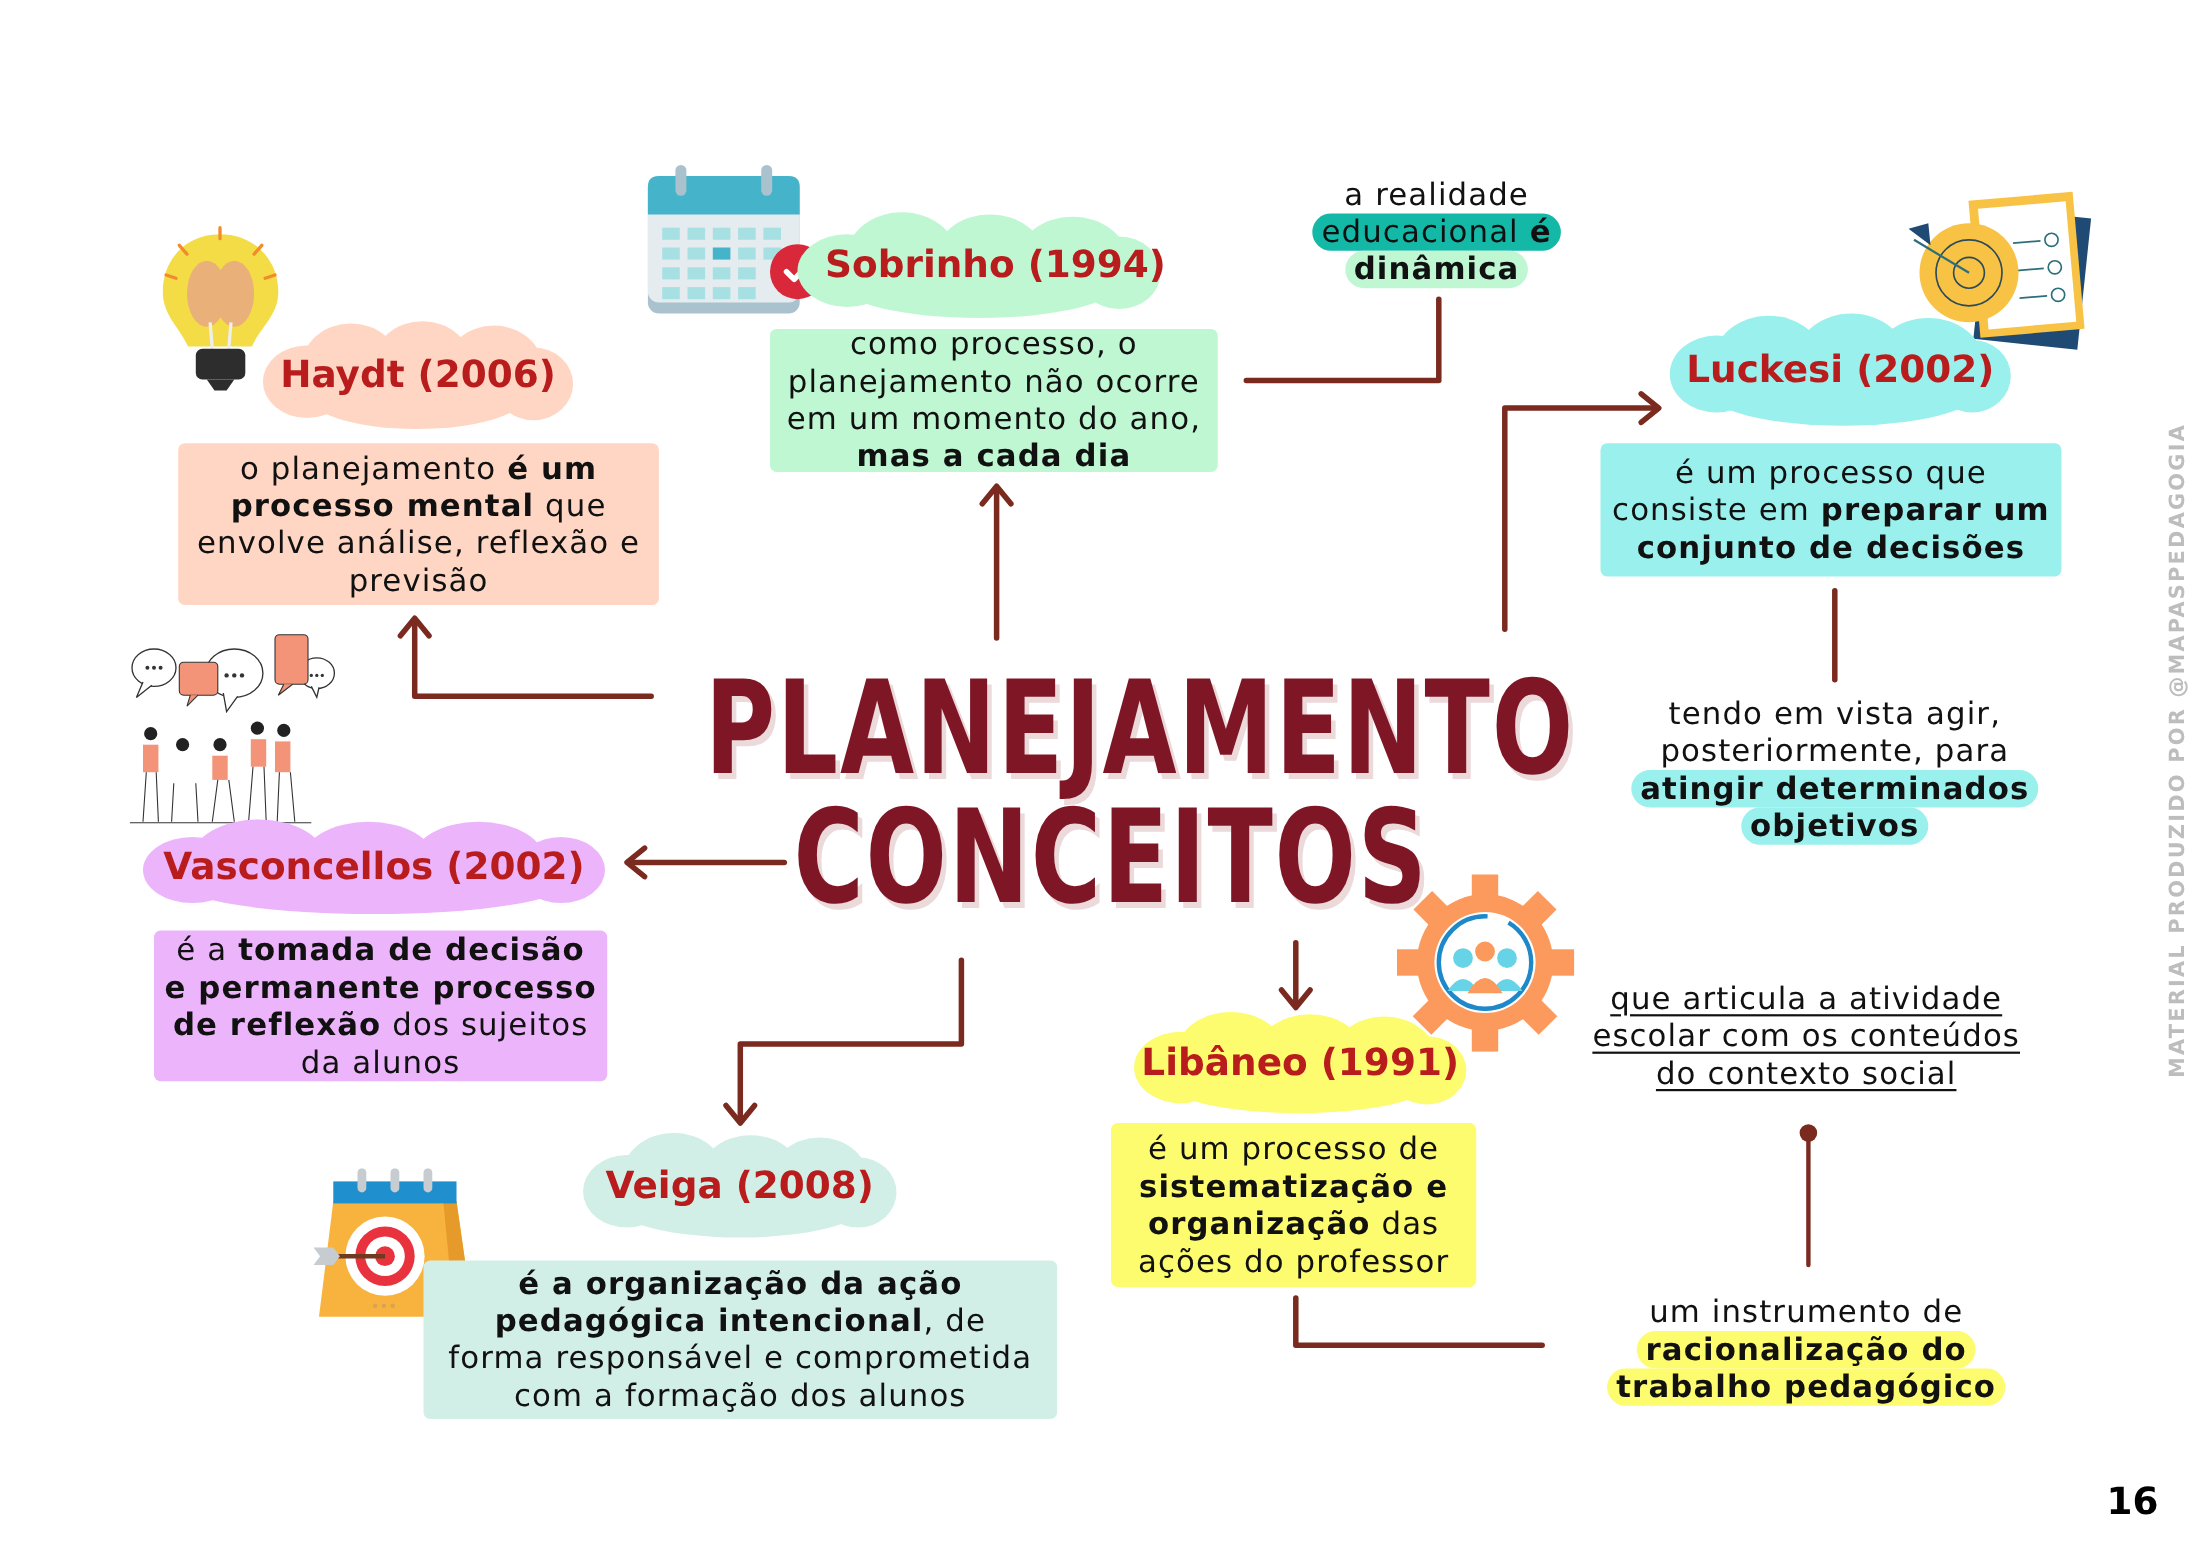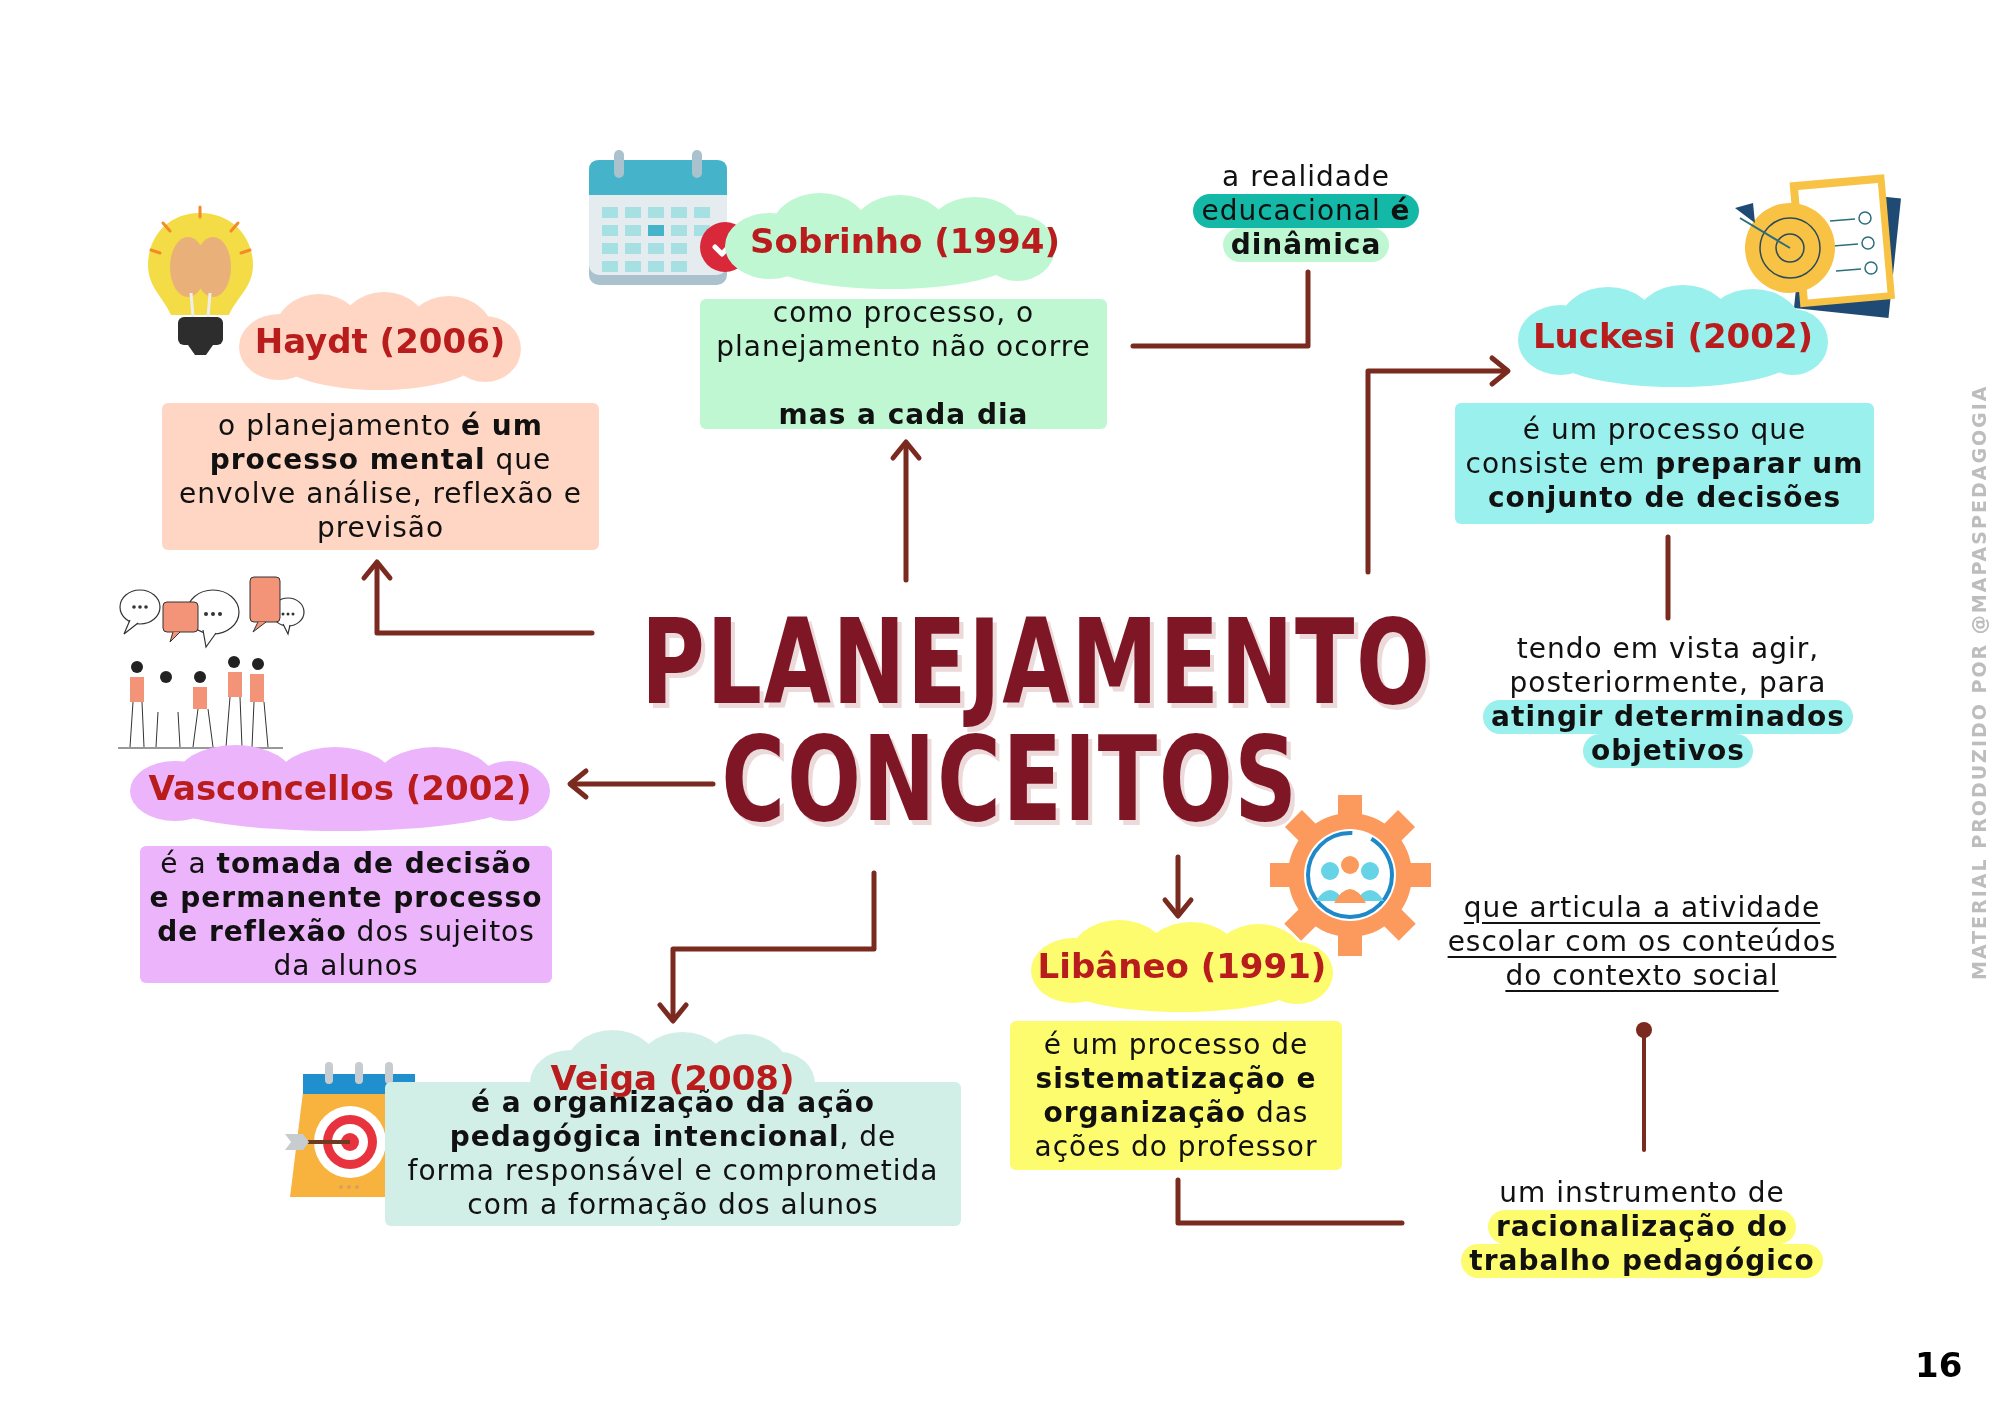--- a/index.html
+++ b/index.html
@@ -131,21 +131,21 @@
 <div class="cloud" style="left:725px;top:193px;width:330px;height:96px;">
   <span class="bump" style="left:0;top:20px;width:90px;height:66px;background:#bff7d3;"></span>
   <span class="bump" style="left:45px;top:0;width:100px;height:80px;background:#bff7d3;"></span>
   <span class="bump" style="left:125px;top:2px;width:100px;height:80px;background:#bff7d3;"></span>
   <span class="bump" style="left:200px;top:4px;width:100px;height:80px;background:#bff7d3;"></span>
   <span class="bump" style="left:255px;top:22px;width:75px;height:66px;background:#bff7d3;"></span>
   <span class="bump" style="left:40px;top:36px;width:250px;height:60px;background:#bff7d3;"></span>
   <span class="label" style="margin-left:30px;">Sobrinho (1994)</span>
 </div>
 <div class="box" style="left:700px;top:299px;width:407px;height:130px;background:#bff7d3;">
-  <div><span>como processo, o</span><br><span>planejamento não ocorre</span><br><br><b>mas a cada dia</b></div>
+  <div><span>como processo, o</span><br><span>planejamento não ocorre</span><br><span>em um momento do ano,</span><br><b>mas a cada dia</b></div>
 </div>
 
 <div class="free" style="left:1140px;top:160px;width:332px;">
   <div>a realidade</div>
   <div><span class="hl" style="background:#14b8a6;"><span>educacional </span><b>é</b></span></div>
   <div><span class="hl" style="background:#bff7d3;"><b>dinâmica</b></span></div>
 </div>
 
 <div class="abs" style="left:1735px;top:173px;width:180px;height:150px;">
   <svg width="180" height="150" viewBox="0 0 180 150">
@@ -325,18 +325,18 @@
 
 <div class="cloud" style="left:530px;top:1030px;width:285px;height:95px;">
   <span class="bump" style="left:0;top:20px;width:80px;height:66px;background:#d2efe7;"></span>
   <span class="bump" style="left:35px;top:0;width:95px;height:80px;background:#d2efe7;"></span>
   <span class="bump" style="left:105px;top:2px;width:95px;height:80px;background:#d2efe7;"></span>
   <span class="bump" style="left:170px;top:4px;width:90px;height:80px;background:#d2efe7;"></span>
   <span class="bump" style="left:215px;top:22px;width:70px;height:64px;background:#d2efe7;"></span>
   <span class="bump" style="left:30px;top:38px;width:225px;height:57px;background:#d2efe7;"></span>
   <span class="label">Veiga (2008)</span>
 </div>
-<div class="box" style="left:385px;top:1082px;width:576px;height:144px;background:#d2efe7;">
+<div class="box" style="left:385px;top:1146px;width:576px;height:144px;background:#d2efe7;">
   <div><b>é a organização da ação</b><br><b>pedagógica intencional</b><span>, de</span><br><span>forma responsável e comprometida</span><br><span>com a formação dos alunos</span></div>
 </div>
 
 <div class="wm">MATERIAL PRODUZIDO POR @MAPASPEDAGOGIA</div>
 <div class="pagenum">16</div>
 
 </body></html>

